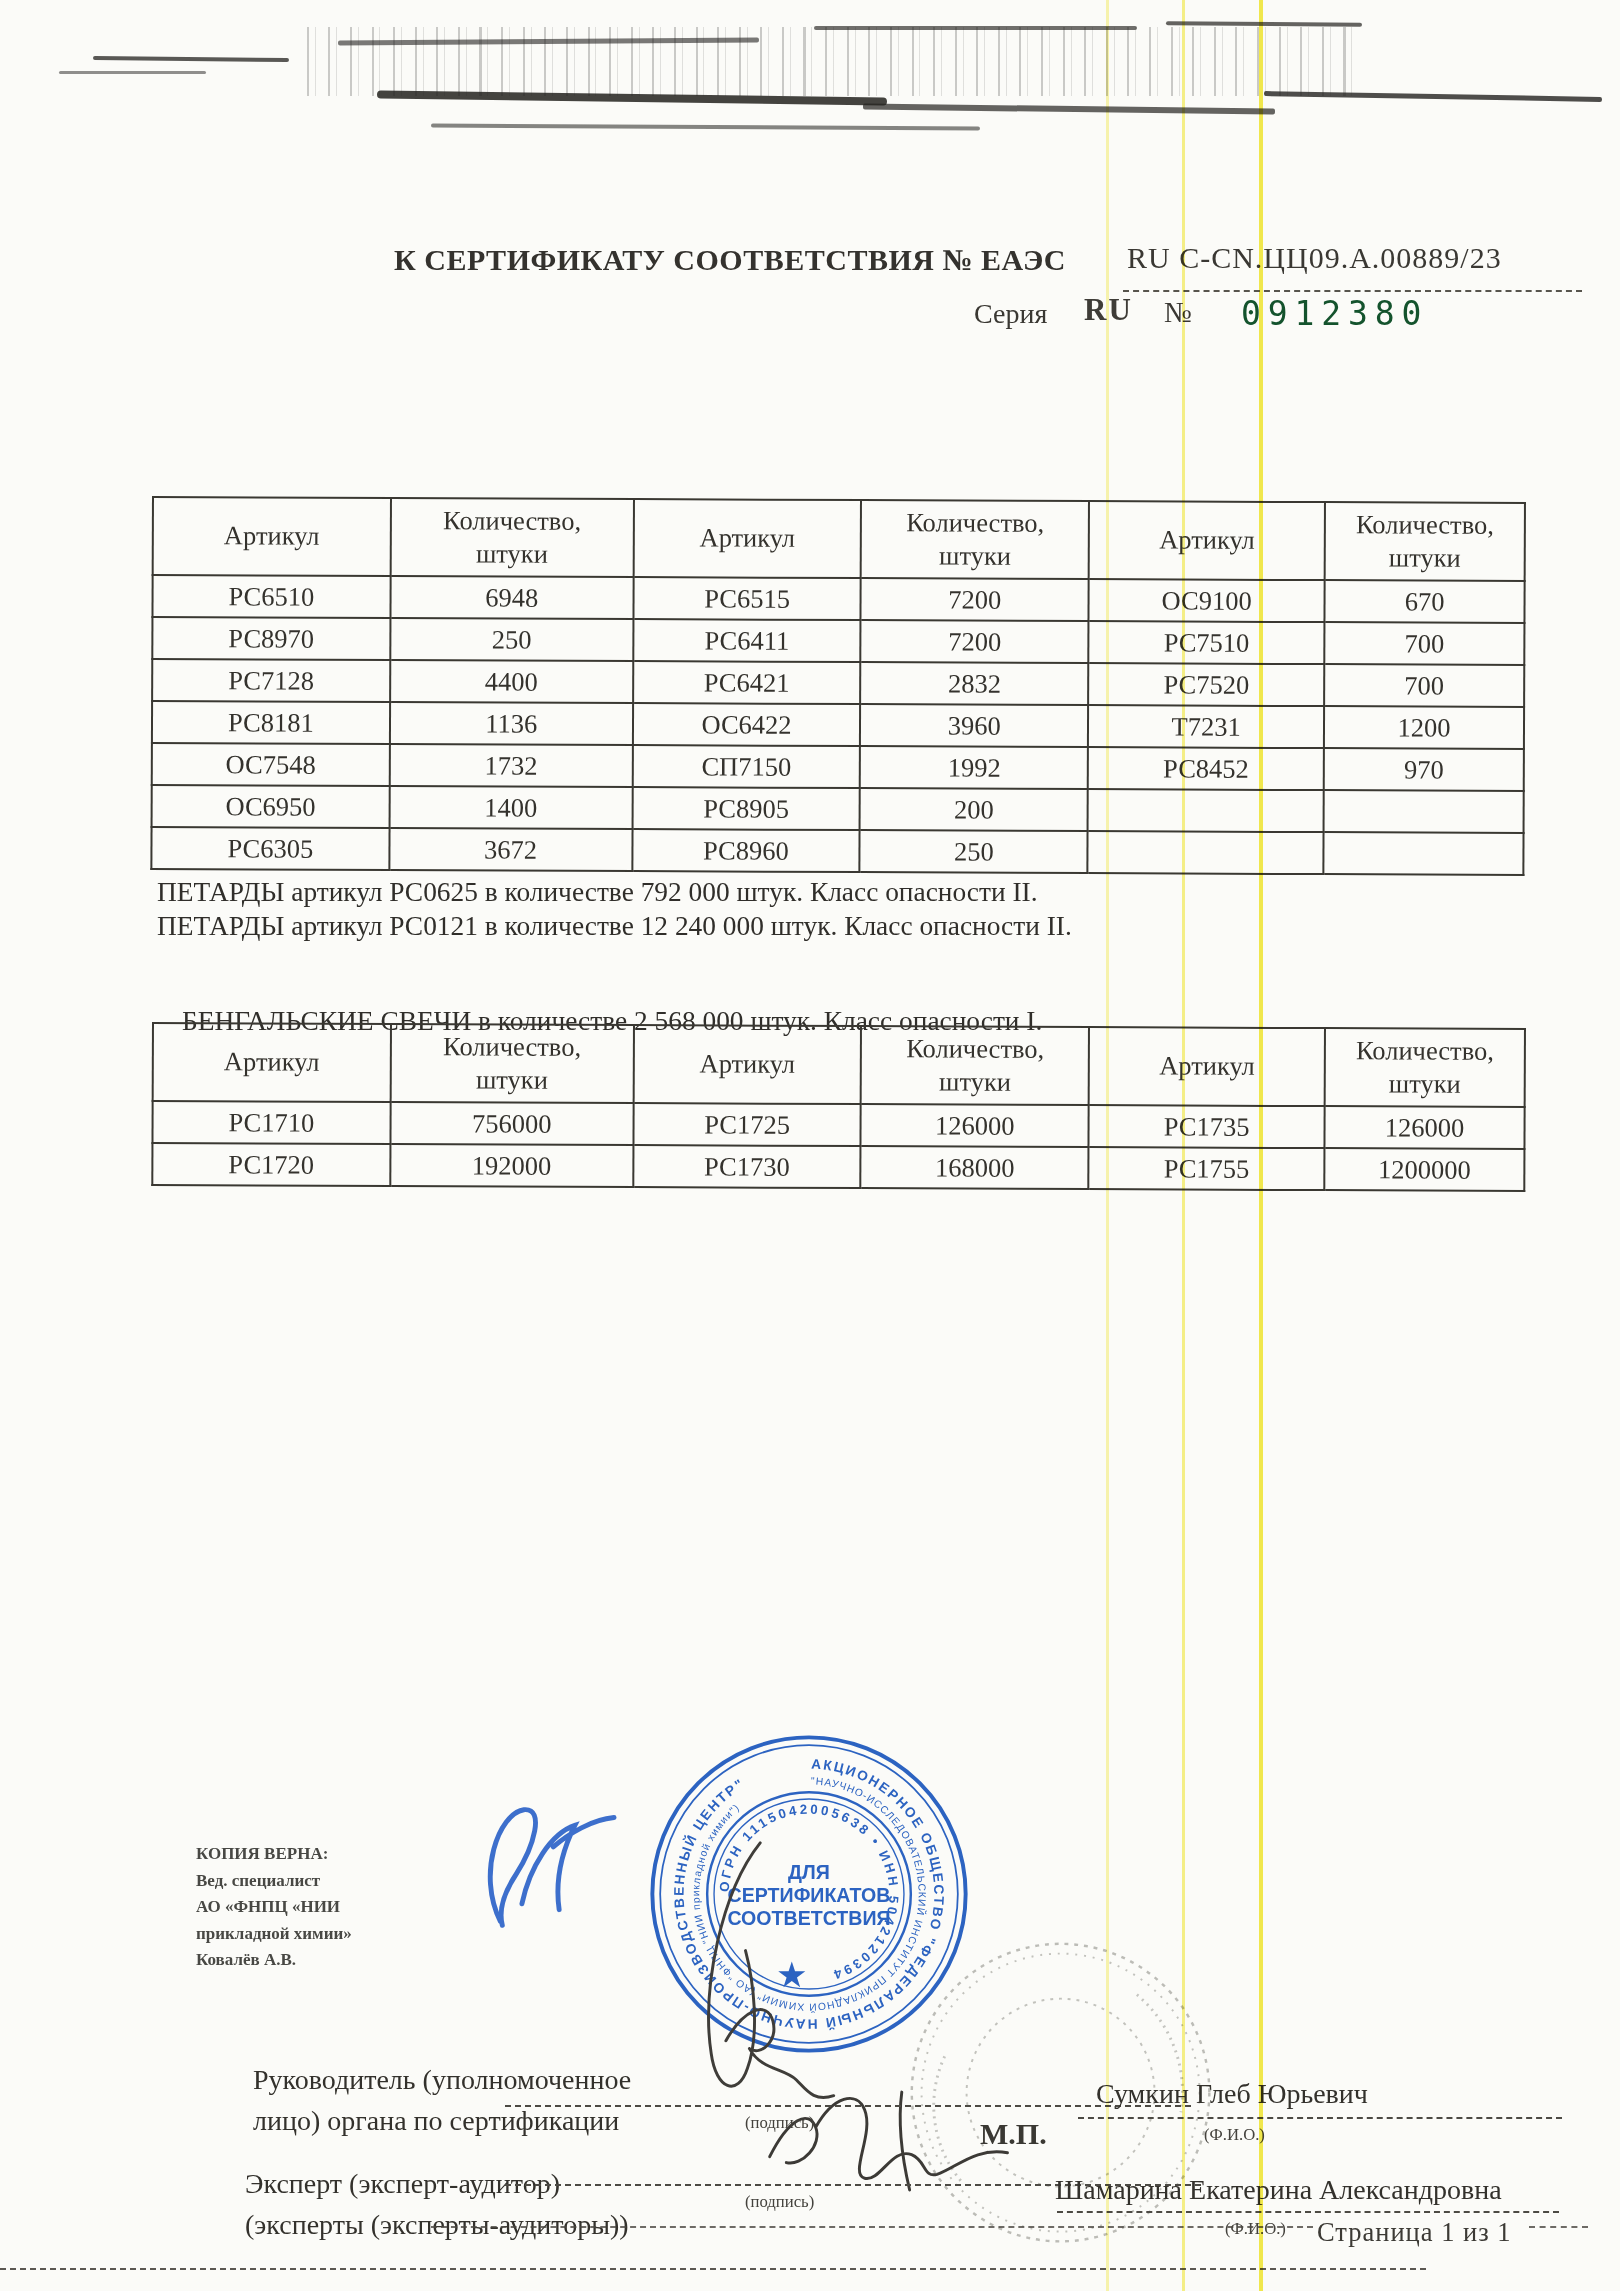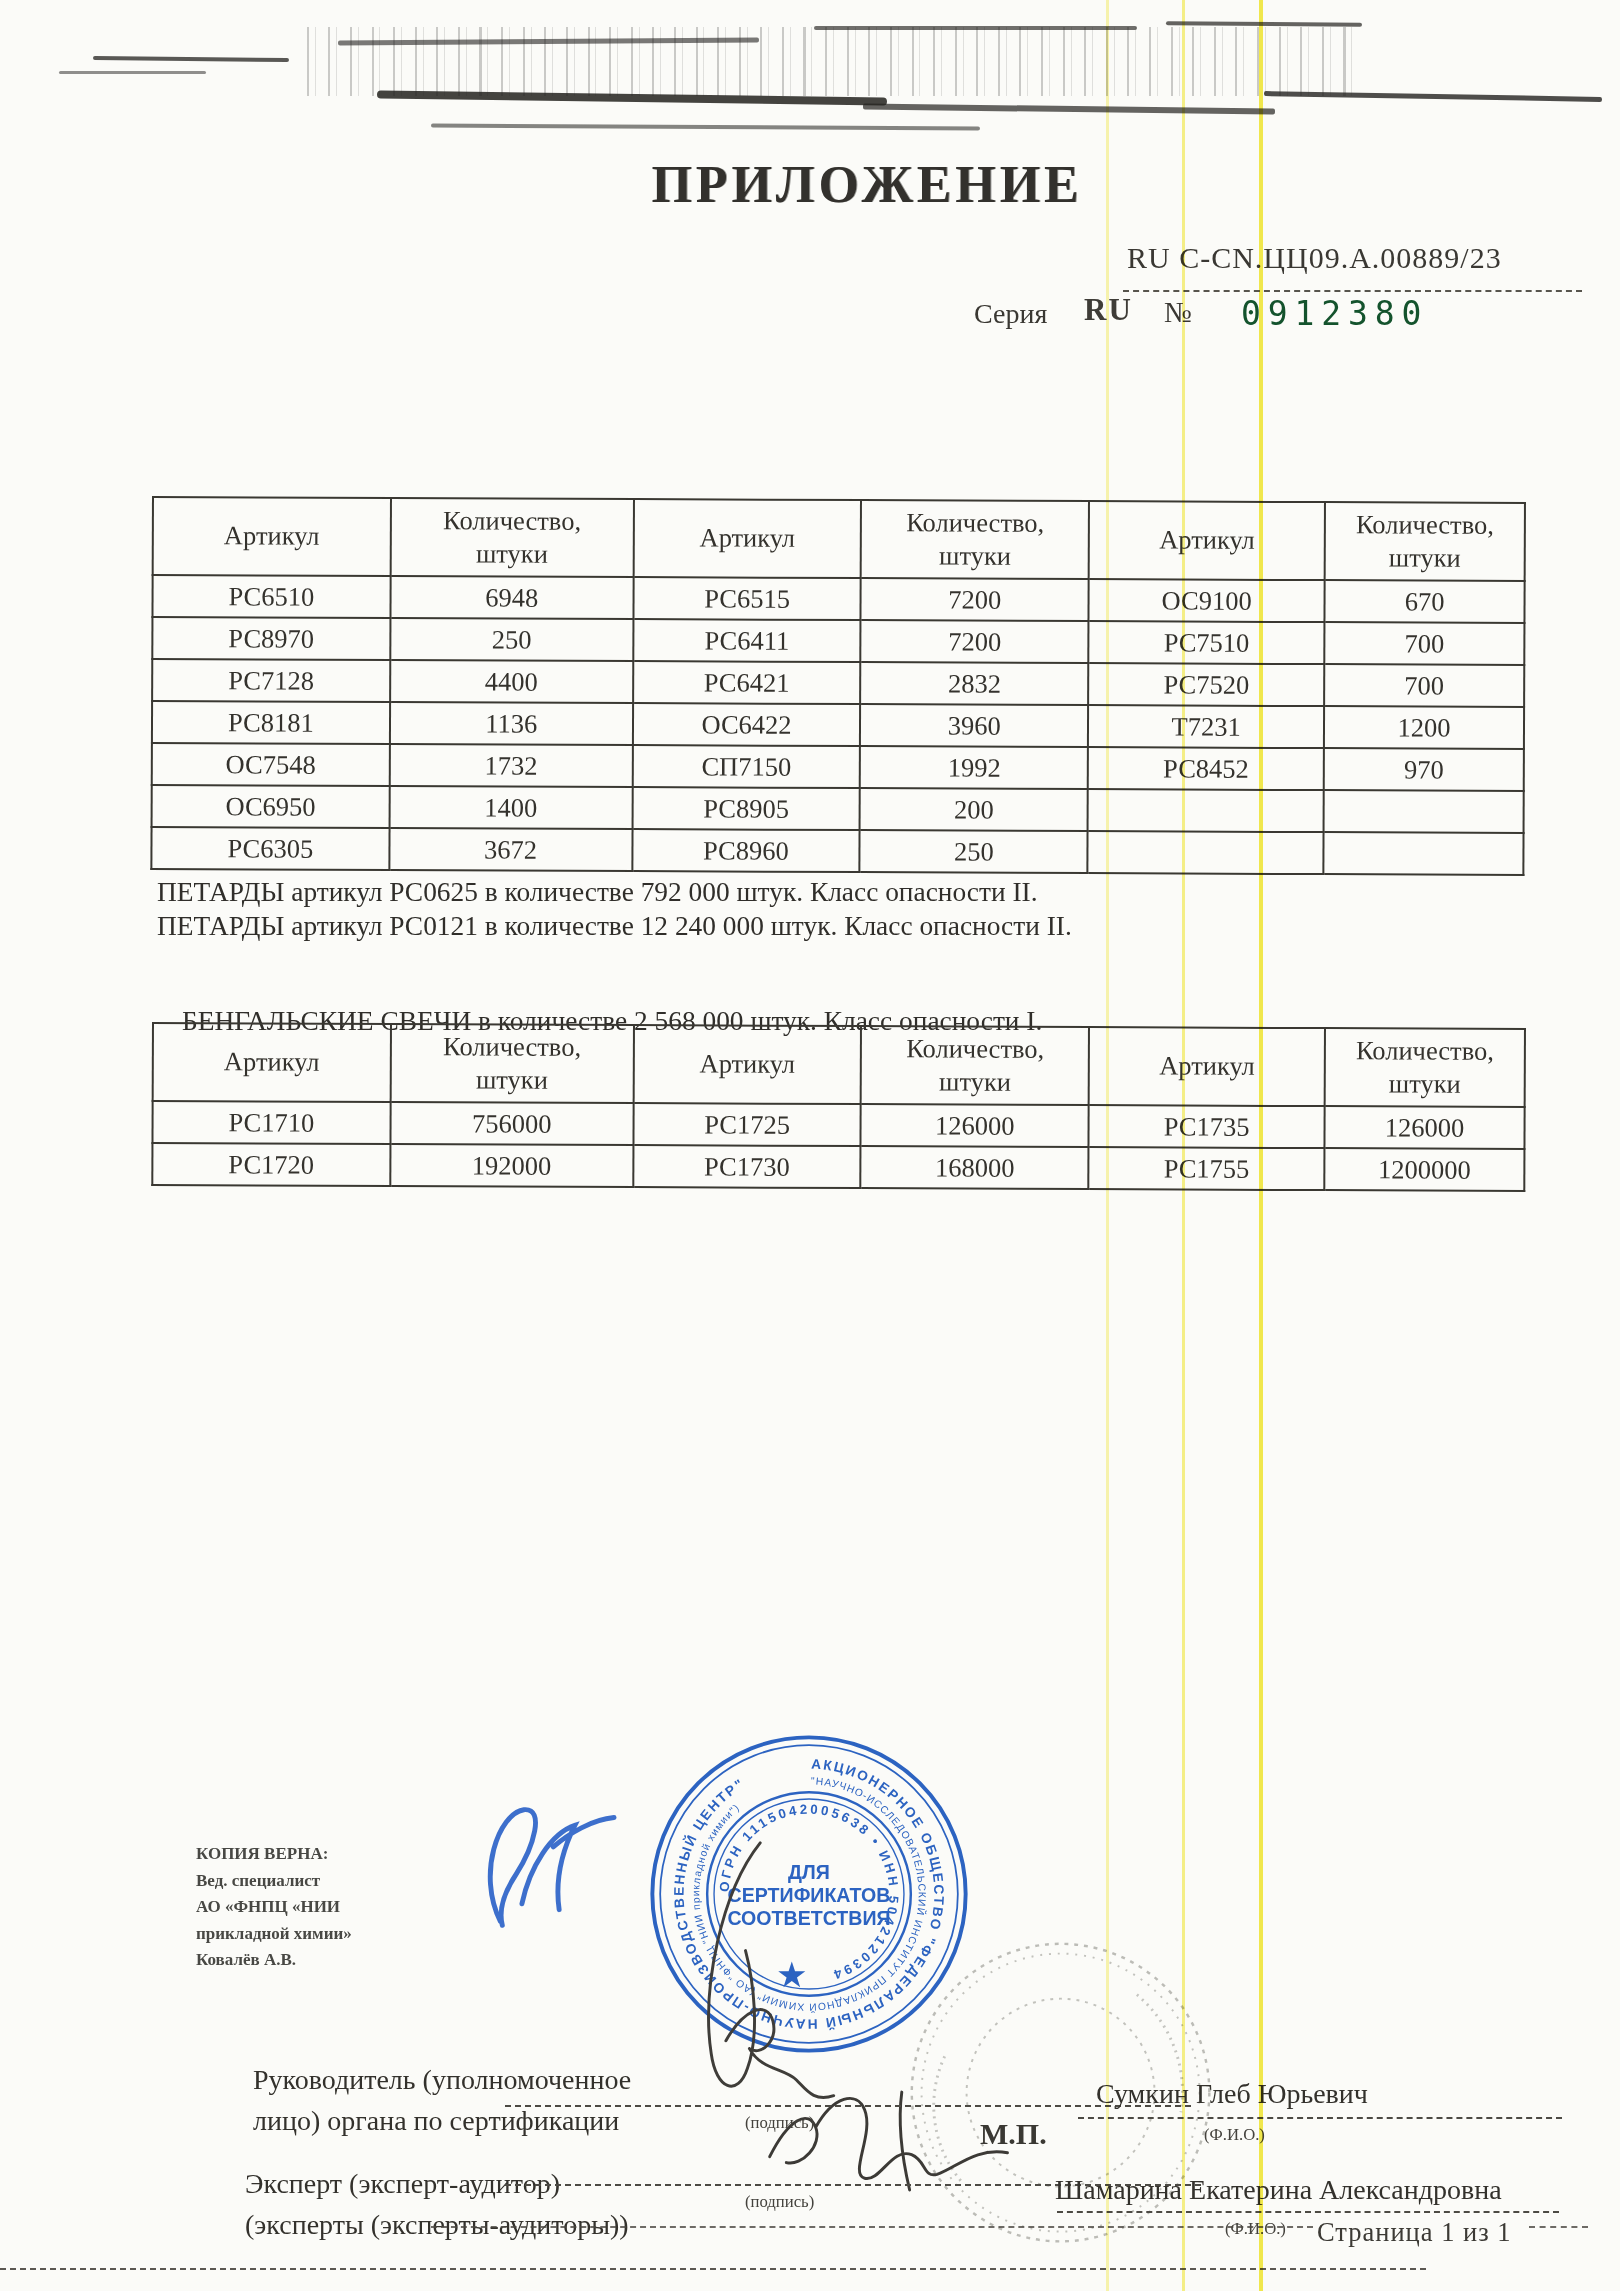--- a/index.html
+++ b/index.html
@@ -59,21 +59,21 @@
   <div class="noise" style="left:1264px;top:94px;width:338px;height:4.9px;transform:rotate(1deg);opacity:.8;"></div>
   <div class="noise" style="left:377px;top:94px;width:510px;height:7.8px;transform:rotate(.8deg);border-radius:3.9px;opacity:.85;"></div>
   <div class="noise" style="left:863px;top:106px;width:412px;height:5.9px;transform:rotate(.7deg);opacity:.7;"></div>
   <div class="noise" style="left:431px;top:125px;width:549px;height:3.9px;transform:rotate(.3deg);opacity:.55;"></div>
   <div class="noise" style="left:59px;top:71px;width:147px;height:2.9px;opacity:.5;"></div>
 
   <div class="ystreak" style="left:1106px;width:2.9px;opacity:.4;"></div>
   <div class="ystreak" style="left:1182px;width:2.9px;opacity:.6;"></div>
   <div class="ystreak" style="left:1259px;width:3.9px;opacity:.9;"></div>
 
-  <div class="doc-title">ПРИЛОЖЕНИЕ</div>
+  <div class="doc-subtitle">К СЕРТИФИКАТУ СООТВЕТСТВИЯ № ЕАЭС</div>
   <div class="cert-number">RU С-CN.ЦЦ09.А.00889/23</div>
   <div class="cert-underline"></div>
   <div class="series-label">Серия</div>
   <div class="series-value">RU</div>
   <div class="num-sign">№</div>
   <div class="form-number">0912380</div>
 
 
   <table class="doc-table" style="top:496px;">
     <colgroup>

